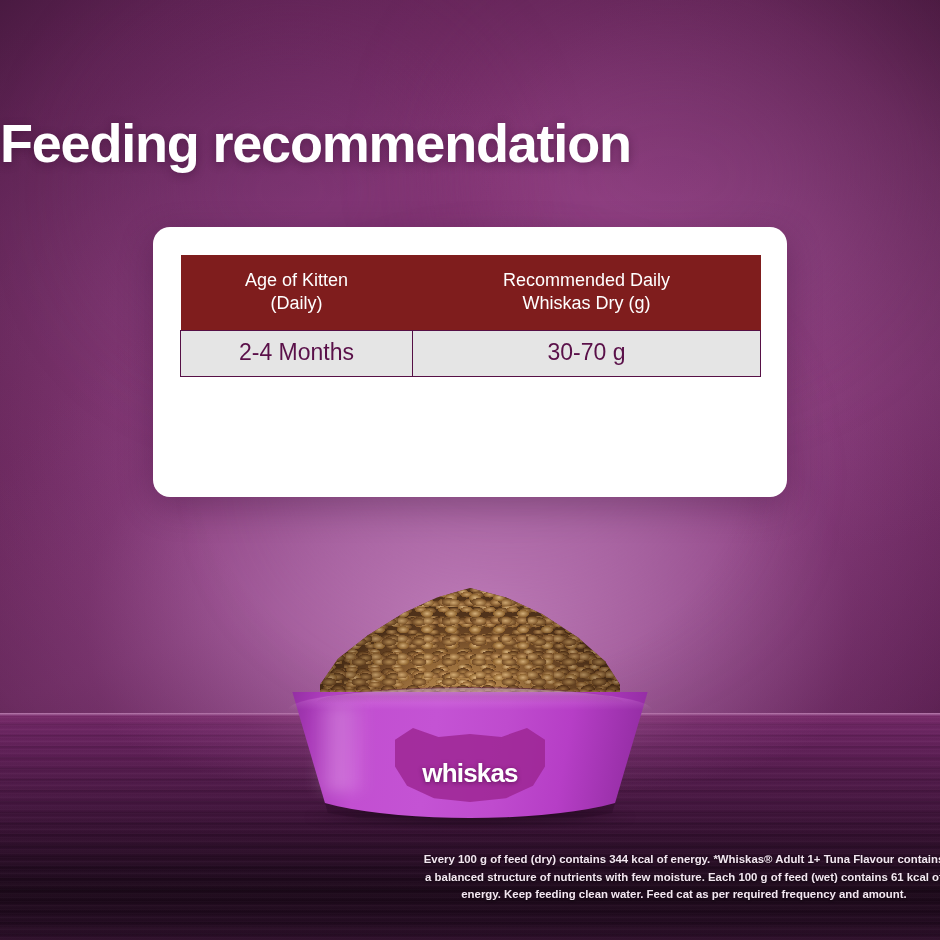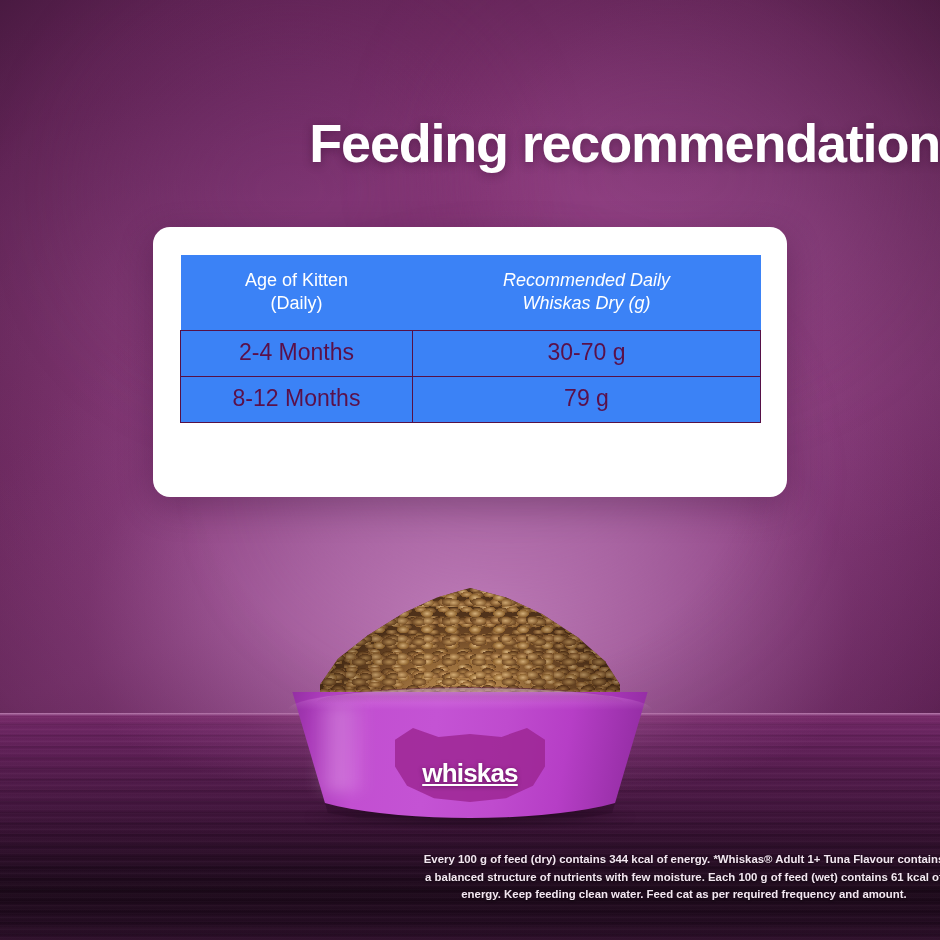--- a/index.html
+++ b/index.html
@@ -85,21 +85,21 @@
   }
   .table-glow {
     position:absolute; left:0; right:0; top:0; height:120px;
     background:radial-gradient(ellipse 460px 110px at 50% 0%,
       rgba(210,140,200,0.40) 0%, rgba(170,95,160,0.15) 50%, rgba(0,0,0,0) 80%);
   }
 
   
   .title {
     position:absolute; left:0; right:0; top:112px;
-    text-align:right;
+    text-align:left;
     color:#ffffff;
     font-size:54px;
     font-weight:bold;
     letter-spacing:-1.2px;
     text-shadow:0 2px 10px rgba(50,10,44,0.45);
   }
 
   
   .card {
     position:absolute;
@@ -115,37 +115,37 @@
     width:580px;
     border-collapse:collapse;
     table-layout:fixed;
   }
   .feed-table th, .feed-table td {
     text-align:center;
     vertical-align:middle;
     color:#5a1049;
   }
   .feed-table thead th {
-    background:#3b82f6;
+    background:#7f1d1d;
     color:#ffffff;
     font-size:18px;
     font-weight:normal;
     line-height:1.28;
     padding:14px 6px 15px;
     border:none;
   }
   .feed-table thead th.col-age   { width:232px; }
-  .feed-table thead th.col-feed  { width:348px;font-style:italic; }
+  .feed-table thead th.col-feed  { width:348px; }
   .feed-table tbody td {
     font-size:23px;
     font-weight:normal;
     height:46px;
     border:1.6px solid #561046;
     padding:2px 4px 5px;
-    background:#3b82f6;
+    background:#e5e5e5;
   }
   .feed-table tbody tr td:first-child { border-left:1.6px solid #561046; }
   .hdr-line { display:block; }
 
   
   .bowl-wrap {
     position:absolute;
     left:283px; top:588px;
     width:374px; height:240px;
   }
@@ -256,21 +256,20 @@
   }
   .logo-word {
     position:absolute;
     left:0; right:0; top:30px;
     text-align:center;
     color:#ffffff;
     font-size:26px;
     font-weight:bold;
     letter-spacing:-0.8px;
     text-shadow:0 1px 4px rgba(60,6,56,0.6);
-    text-decoration:underline;
   }
 
   
   .footnote {
     position:absolute;
     left:420px; top:851px;
     width:528px;
     text-align:center;
     color:#f3e7f1;
     font-size:11.4px;
@@ -311,24 +310,20 @@
             <span class="hdr-line">Recommended Daily</span>
             <span class="hdr-line">Whiskas Dry (g)</span>
           </th>
         </tr>
       </thead>
       <tbody>
         <tr>
           <td>2-4 Months</td>
           <td>30-70 g</td>
         </tr>
-        <tr>
-          <td>8-12 Months</td>
-          <td>79 g</td>
-        </tr>
       </tbody>
     </table>
   </div>
 
   <div class="bowl-wrap">
     <div class="kibble">
       <div class="kibble-mound"></div>
       <div class="kibble-tex"></div>
       <div class="kibble-shade"></div>
     </div>

